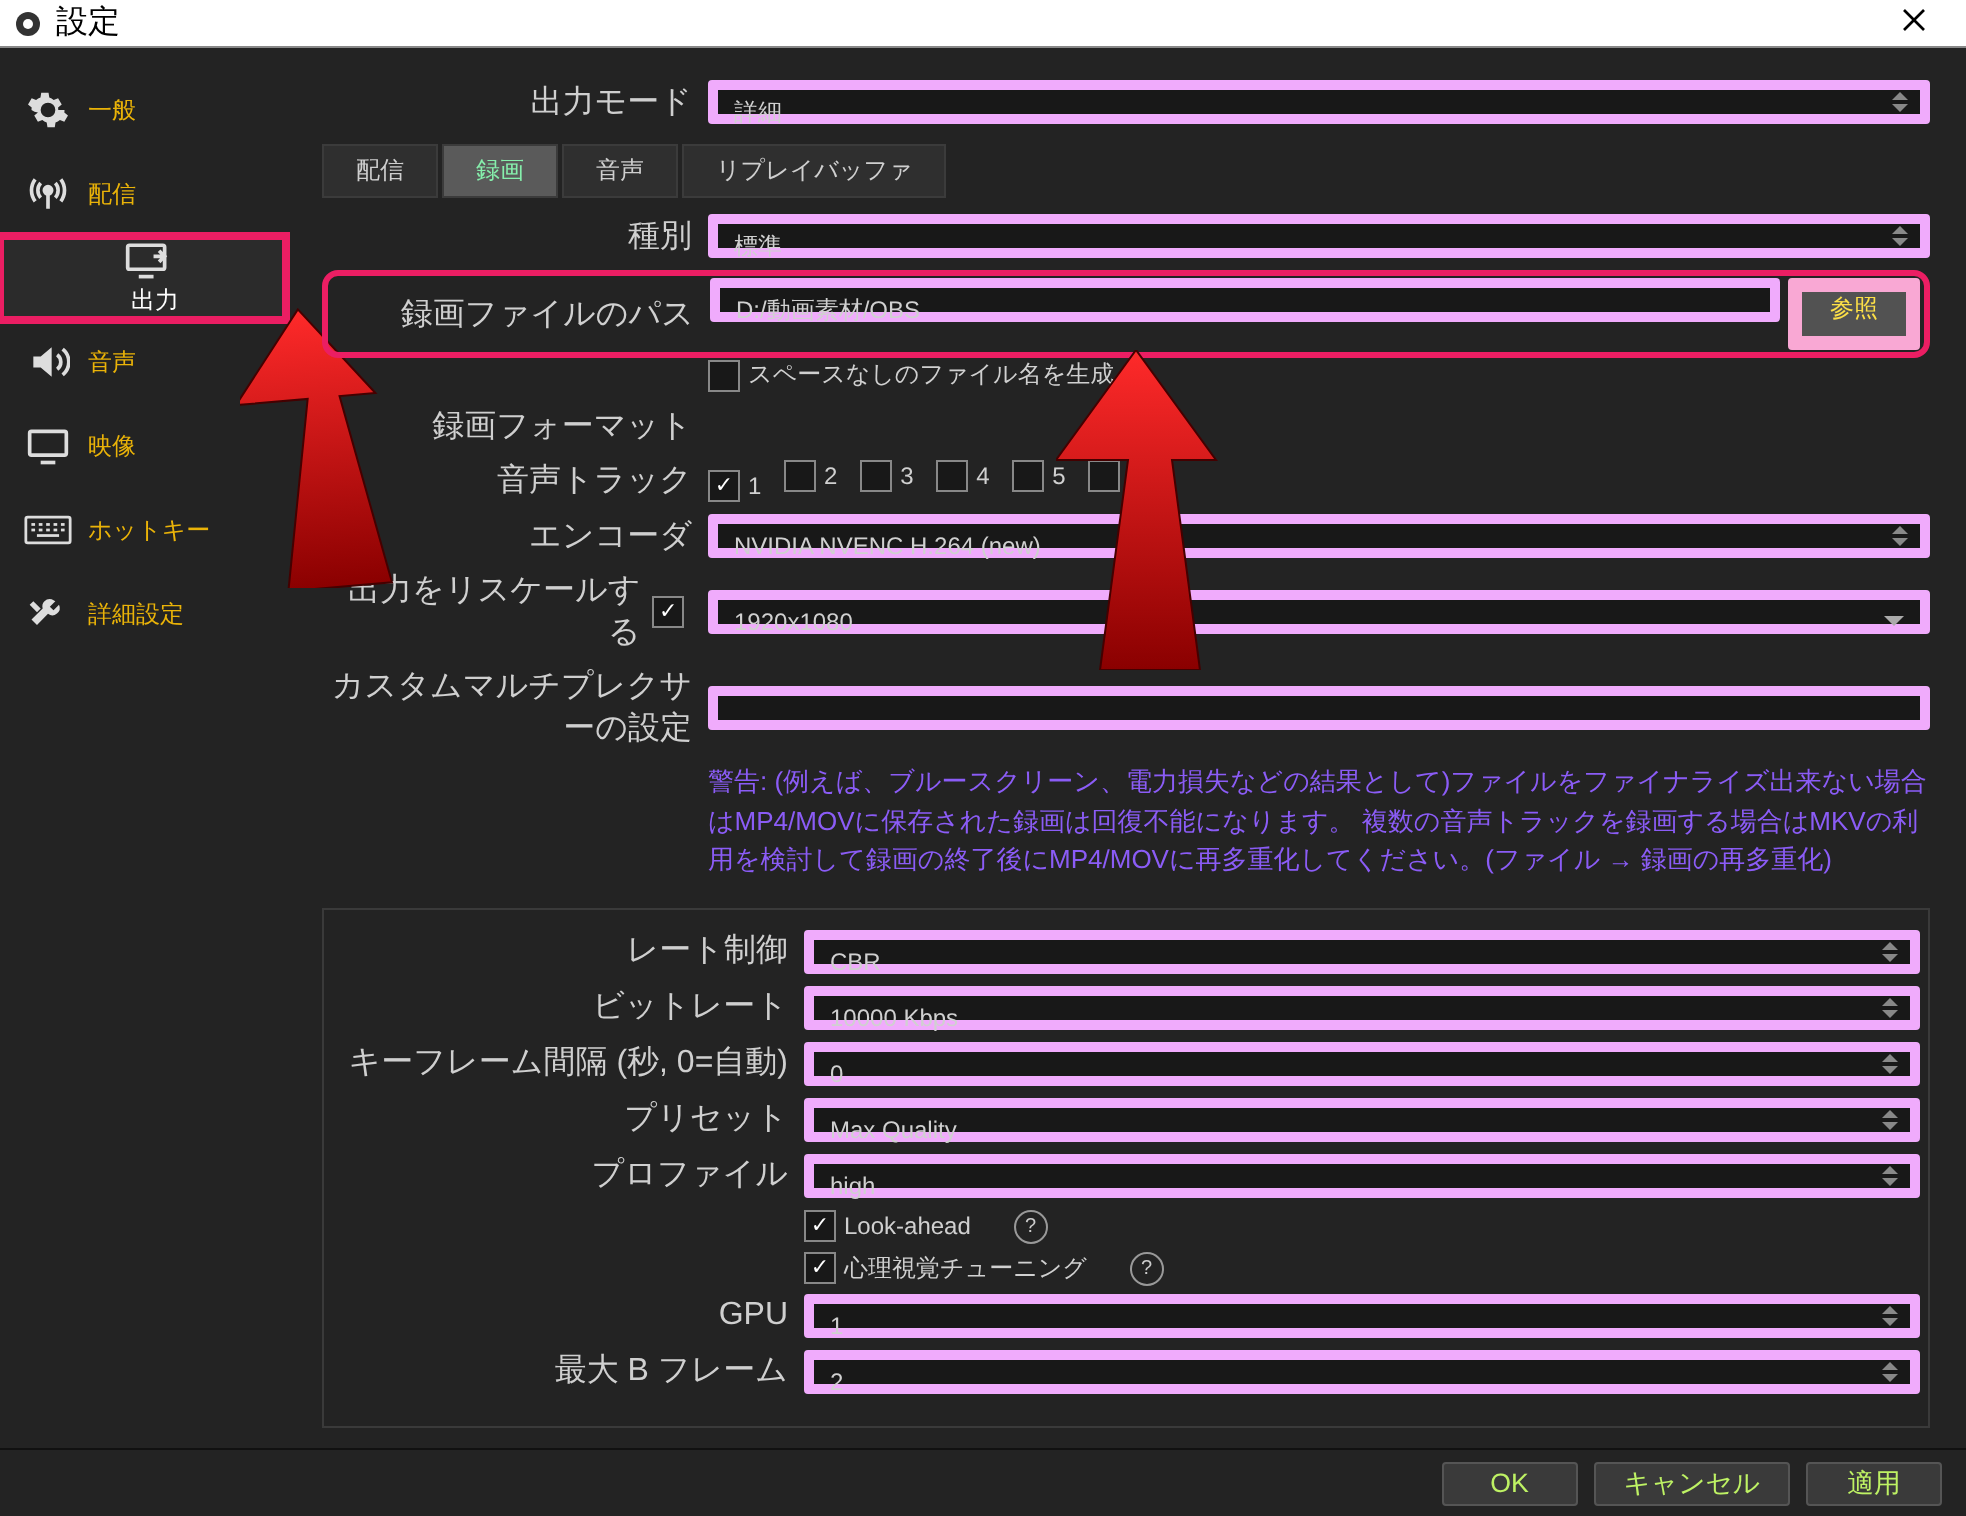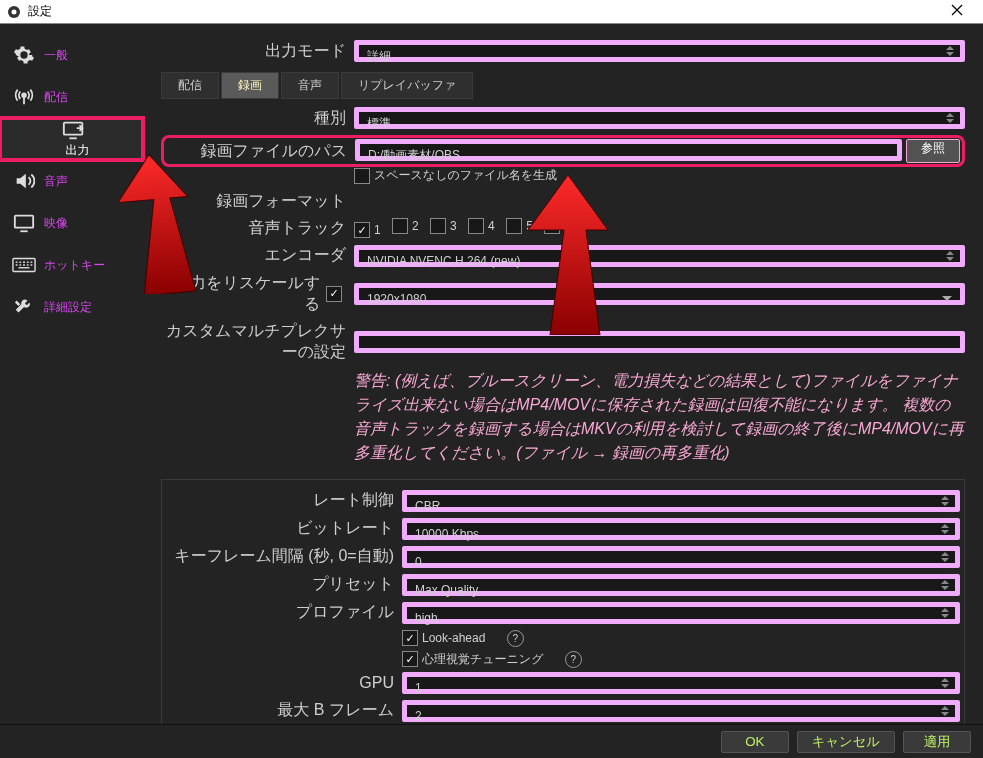--- a/index.html
+++ b/index.html
@@ -1,60 +1,60 @@
 <!DOCTYPE html>
 <html><head>
 <meta charset="utf-8">
 <style>
   html,body{margin:0;padding:0;background:#fff;font-family:"Meiryo","Yu Gothic",sans-serif;font-size:12px;color:#d0d0d0;}
   .window{width:983px;height:758px;background:#1f1f1f;position:relative;box-sizing:border-box;}
   .titlebar{height:24px;background:#fff;color:#000;display:flex;align-items:center;padding:0 6px;box-sizing:border-box;border-bottom:1px solid #888;}
   .titlebar .title-icon{width:16px;height:16px;margin-right:6px;display:inline-flex;align-items:center;justify-content:center;}
   .titlebar .title-icon svg{display:block;}
-  .titlebar .title-text{flex:1;font-size:12px;}
+  .titlebar .title-text{flex:1;font-size:16px;}
   .titlebar .win-close{width:40px;text-align:center;cursor:pointer;}
   .titlebar .win-close svg{display:inline-block;}
   .body-area{display:flex;height:calc(100% - 24px - 34px);background:#232323;}
   .sidebar{width:143px;background:#232323;padding-top:10px;position:relative;}
-  .side-item{height:42px;display:flex;align-items:center;padding-left:12px;color:#d946ef;cursor:pointer;}
+  .side-item{height:42px;display:flex;align-items:center;padding-left:12px;color:#eab308;cursor:pointer;}
   .side-item .side-icon{width:24px;height:24px;display:flex;align-items:center;justify-content:center;margin-right:8px;}
   .side-item.active{background:#2b2b2b;color:#fff;}
   .side-item.highlight{outline:4px solid #eb1e63;outline-offset:-2px;flex-direction:column;}
   .main{flex:1;background:#232323;padding:16px 18px 0 18px;overflow:auto;box-sizing:border-box;}
   .form-row{display:flex;align-items:center;margin-bottom:6px;}
   .form-row.short{margin-bottom:4px;}
   .form-label{width:185px;text-align:right;padding-right:8px;color:#cfcfcf;font-size:16px;}
   .wide-label{width:228px;}
   .form-control{flex:1;}
   .select,.text-input{background:#181818;border:5px solid #f0abfc;color:#d0d0d0;height:22px;line-height:22px;padding:0 8px;border-radius:2px;position:relative;box-sizing:border-box;width:100%;}
   .select .spin{position:absolute;right:2px;top:0;bottom:0;width:16px;display:flex;flex-direction:column;justify-content:center;align-items:center;}
   .spin .tri{width:0;height:0;border-left:4px solid transparent;border-right:4px solid transparent;}
   .spin .tri.up{border-bottom:4px solid #888;margin-bottom:2px;}
   .spin .tri.down{border-top:4px solid #888;}
   .select.chev::after{content:"";position:absolute;right:8px;top:8px;width:0;height:0;border-left:5px solid transparent;border-right:5px solid transparent;border-top:5px solid #aaa;}
   .tabs{display:flex;gap:0;margin:10px 0 8px 0;}
   .tab{background:#2f2f2f;color:#cfcfcf;border:1px solid #3b3b3b;padding:4px 16px;cursor:pointer;font-size:12px;margin-right:2px;}
-  .tab.active{background:#5a5a5a;color:#fef9c3;}
+  .tab.active{background:#5a5a5a;color:#86efac;}
   .checkbox{width:14px;height:14px;border:1px solid #888;background:#181818;display:inline-flex;align-items:center;justify-content:center;margin-right:4px;vertical-align:middle;}
   .checkbox.checked::after{content:"✓";color:#fff;font-size:11px;line-height:1;}
   .cb-label{display:inline-flex;align-items:center;margin-right:12px;cursor:pointer;}
   .cb-label.small{margin-right:8px;}
-  .warning{color:#f9a8d4;font-size:16px;line-height:1.5;padding-left:193px;margin:6px 0 14px 0;font-style:italic;}
+  .warning{color:#8b5cf6;font-size:13px;line-height:1.5;padding-left:193px;margin:6px 0 14px 0;}
   .section-box{border:1px solid #3a3a3a;padding:10px 4px 10px 4px;margin-top:4px;}
   .footer{height:34px;background:#232323;border-top:1px solid #111;display:flex;justify-content:flex-end;align-items:center;padding-right:12px;gap:8px;box-sizing:border-box;}
   .footer-btn{background:#3a3a3a;border:1px solid #555;color:#bef264;height:22px;min-width:68px;padding:0 14px;cursor:pointer;border-radius:2px;}
   .hl-box{border:3px solid #eb1e63;border-radius:8px;padding:0;position:relative;}
   .hl-box .form-row{margin:0;padding:2px 0;}
   .help-icon{display:inline-flex;align-items:center;justify-content:center;width:15px;height:15px;border:1px solid #999;border-radius:50%;color:#ccc;font-size:10px;margin-left:6px;cursor:help;}
   
   .arrow-annotation{position:absolute;pointer-events:none;}
   .arrow-annotation svg{display:block;}
   .browse-wrap{display:flex;gap:4px;}
   .browse-wrap .select{flex:1;}
-  .browse-btn{background:#525252;color:#ffffff;border:1px solid #f9a8d4;padding:0 14px;height:22px;border-radius:2px;cursor:pointer;}
+  .browse-btn{background:#525252;color:#fde047;border:7px solid #f9a8d4;padding:0 14px;height:22px;border-radius:2px;cursor:pointer;}
 </style>
 </head>
 <body>
 
 <div class="window">
 
   <div class="titlebar">
     <span class="title-icon">
       <svg width="16" height="16" viewBox="0 0 16 16">
           <circle cx="8" cy="8" r="6" fill="#333"></circle>

